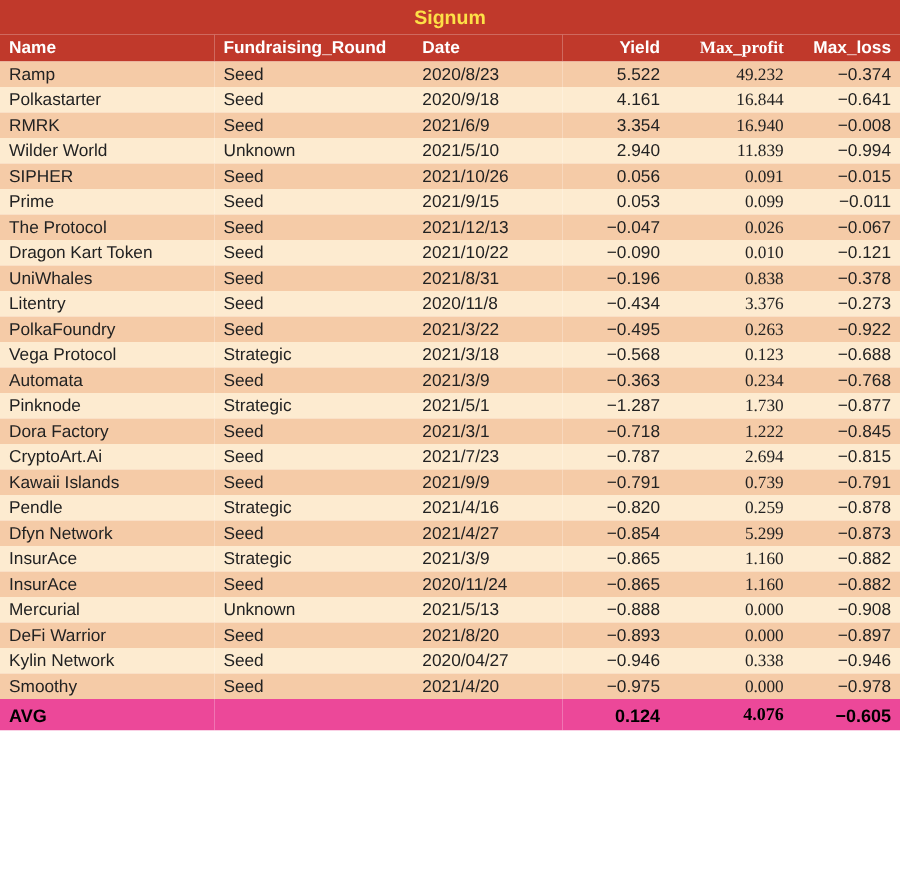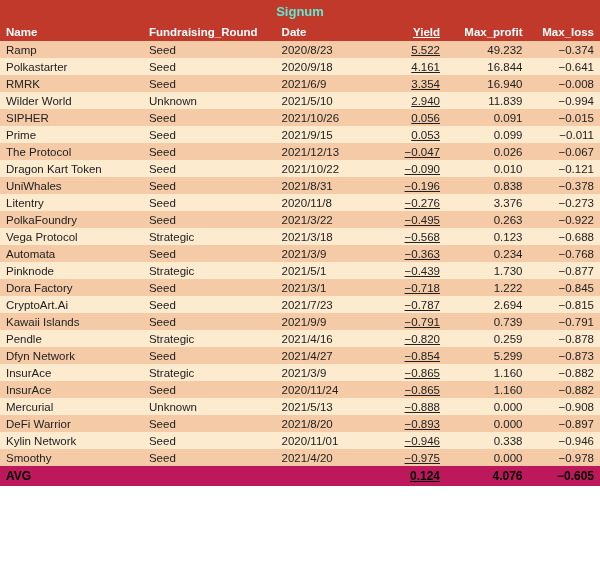--- a/index.html
+++ b/index.html
@@ -4,21 +4,21 @@
   <style>
     * { margin: 0; padding: 0; box-sizing: border-box; }
     body {
       font-family: Arial, sans-serif;
       font-size: 12px;
       background: #fff;
       width: 600px;
     }
     .title-bar {
       background: #c0392b;
-      color: #5eead4;
+      color: #fde047;
       text-align: center;
       padding: 4px 0;
       font-weight: bold;
       font-size: 13px;
     }
     table {
       width: 100%;
       border-collapse: collapse;
     }
     thead tr {
@@ -37,32 +37,32 @@
     }
     tbody tr:nth-child(even) {
       background: #fdebd0;
     }
     tbody td {
       padding: 2.5px 6px;
       font-size: 11.5px;
       color: #222;
     }
     tfoot tr {
-      background: #be185d;
+      background: #ec4899;
     }
     tfoot td {
       padding: 3px 6px;
       font-weight: bold;
       font-size: 12px;
     }
     .col-name { width: 130px; }
     .col-round { width: 100px; }
     .col-date { width: 90px; }
-    .col-yield { width: 65px; text-align: right; text-decoration: underline; }
-    .col-maxprofit { width: 75px; text-align: right; }
+    .col-yield { width: 65px; text-align: right; }
+    .col-maxprofit { width: 75px; text-align: right; font-family: Liberation Serif, serif; }
     .col-maxloss { width: 65px; text-align: right; }
     td.num, th.num { text-align: right; }
   </style>
 </head>
 <body>
 
 <div class="title-bar">
   <span>Signum</span>
 </div>
 
@@ -147,21 +147,21 @@
       <td class="col-round">Seed</td>
       <td class="col-date">2021/8/31</td>
       <td class="col-yield num">−0.196</td>
       <td class="col-maxprofit num">0.838</td>
       <td class="col-maxloss num">−0.378</td>
     </tr>
       <tr>
       <td class="col-name">Litentry</td>
       <td class="col-round">Seed</td>
       <td class="col-date">2020/11/8</td>
-      <td class="col-yield num">−0.276</td>
+      <td class="col-yield num">−0.434</td>
       <td class="col-maxprofit num">3.376</td>
       <td class="col-maxloss num">−0.273</td>
     </tr>
       <tr>
       <td class="col-name">PolkaFoundry</td>
       <td class="col-round">Seed</td>
       <td class="col-date">2021/3/22</td>
       <td class="col-yield num">−0.495</td>
       <td class="col-maxprofit num">0.263</td>
       <td class="col-maxloss num">−0.922</td>
@@ -179,21 +179,21 @@
       <td class="col-round">Seed</td>
       <td class="col-date">2021/3/9</td>
       <td class="col-yield num">−0.363</td>
       <td class="col-maxprofit num">0.234</td>
       <td class="col-maxloss num">−0.768</td>
     </tr>
       <tr>
       <td class="col-name">Pinknode</td>
       <td class="col-round">Strategic</td>
       <td class="col-date">2021/5/1</td>
-      <td class="col-yield num">−0.439</td>
+      <td class="col-yield num">−1.287</td>
       <td class="col-maxprofit num">1.730</td>
       <td class="col-maxloss num">−0.877</td>
     </tr>
       <tr>
       <td class="col-name">Dora Factory</td>
       <td class="col-round">Seed</td>
       <td class="col-date">2021/3/1</td>
       <td class="col-yield num">−0.718</td>
       <td class="col-maxprofit num">1.222</td>
       <td class="col-maxloss num">−0.845</td>
@@ -258,21 +258,21 @@
       <td class="col-name">DeFi Warrior</td>
       <td class="col-round">Seed</td>
       <td class="col-date">2021/8/20</td>
       <td class="col-yield num">−0.893</td>
       <td class="col-maxprofit num">0.000</td>
       <td class="col-maxloss num">−0.897</td>
     </tr>
       <tr>
       <td class="col-name">Kylin Network</td>
       <td class="col-round">Seed</td>
-      <td class="col-date">2020/11/01</td>
+      <td class="col-date">2020/04/27</td>
       <td class="col-yield num">−0.946</td>
       <td class="col-maxprofit num">0.338</td>
       <td class="col-maxloss num">−0.946</td>
     </tr>
       <tr>
       <td class="col-name">Smoothy</td>
       <td class="col-round">Seed</td>
       <td class="col-date">2021/4/20</td>
       <td class="col-yield num">−0.975</td>
       <td class="col-maxprofit num">0.000</td>

